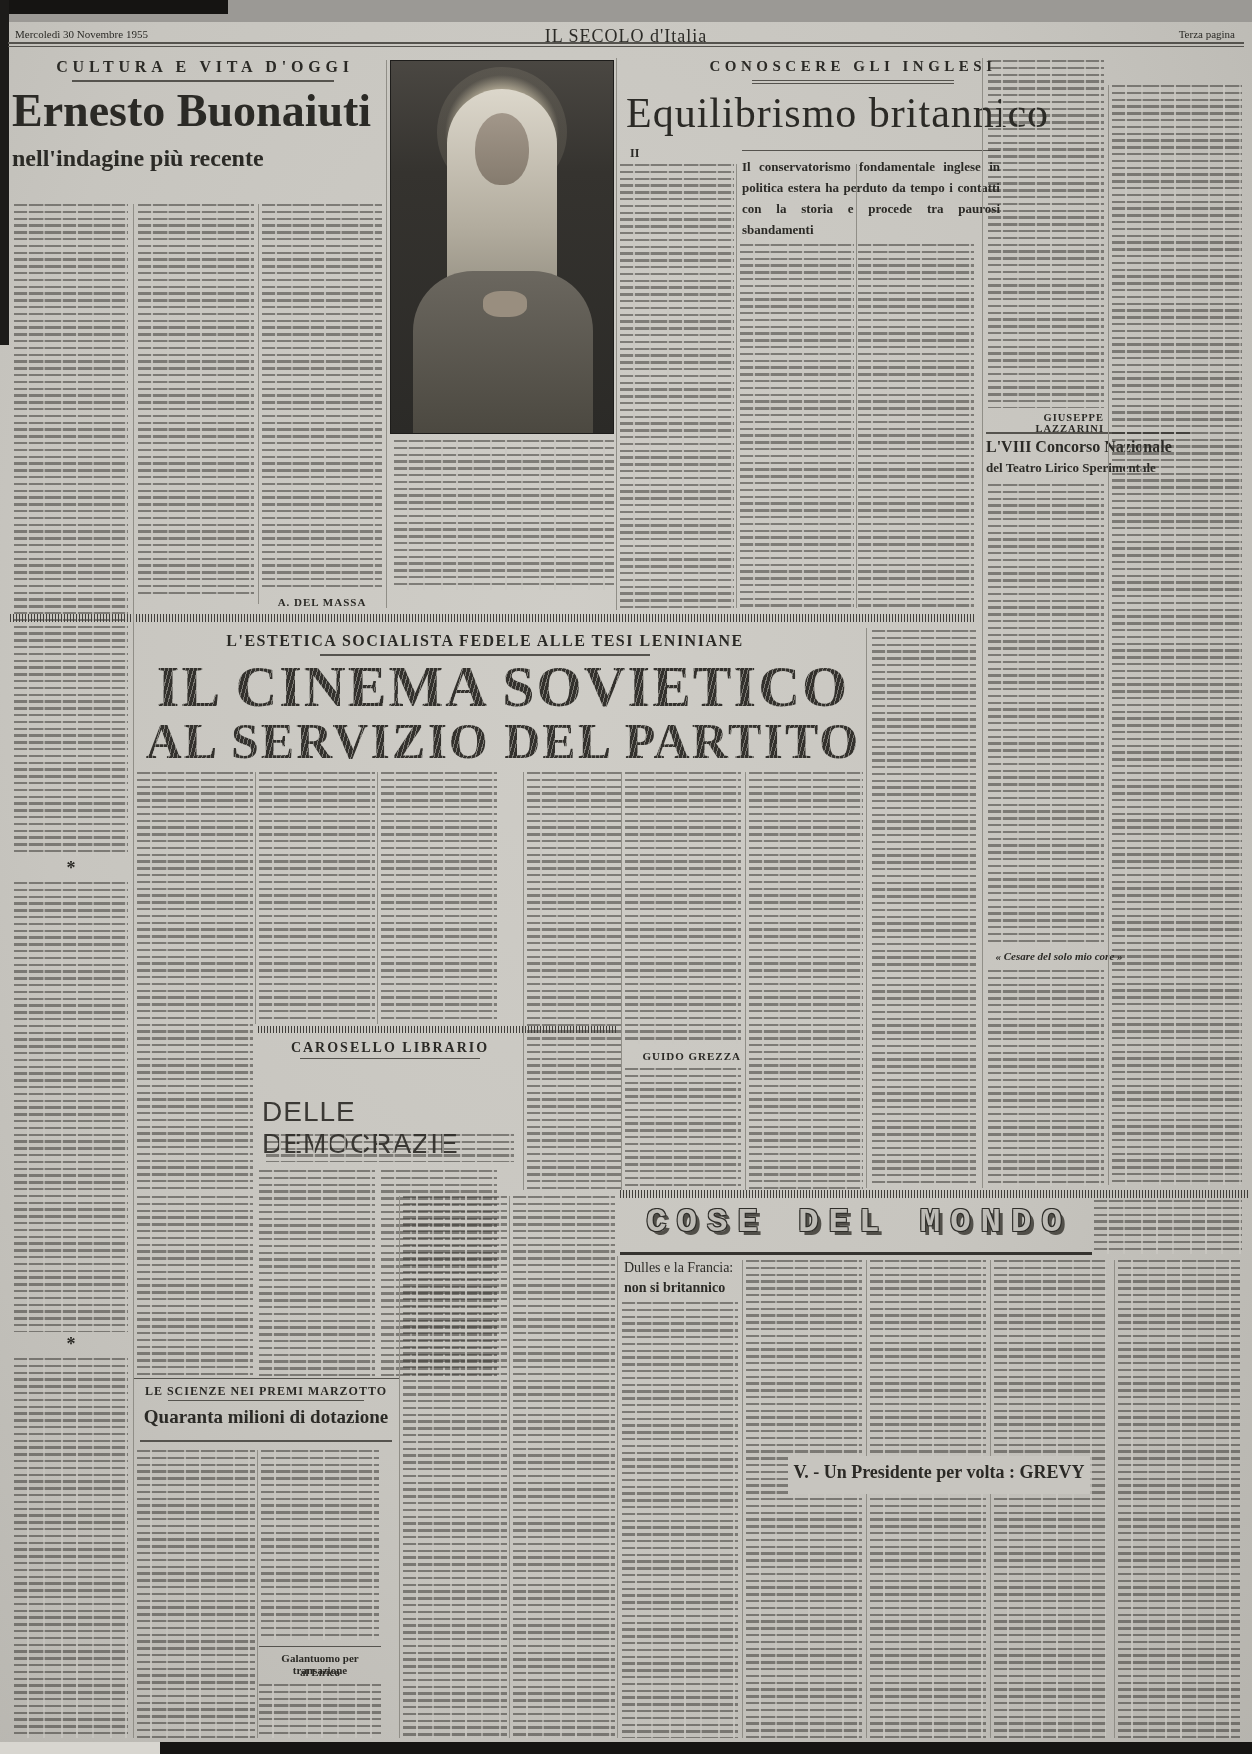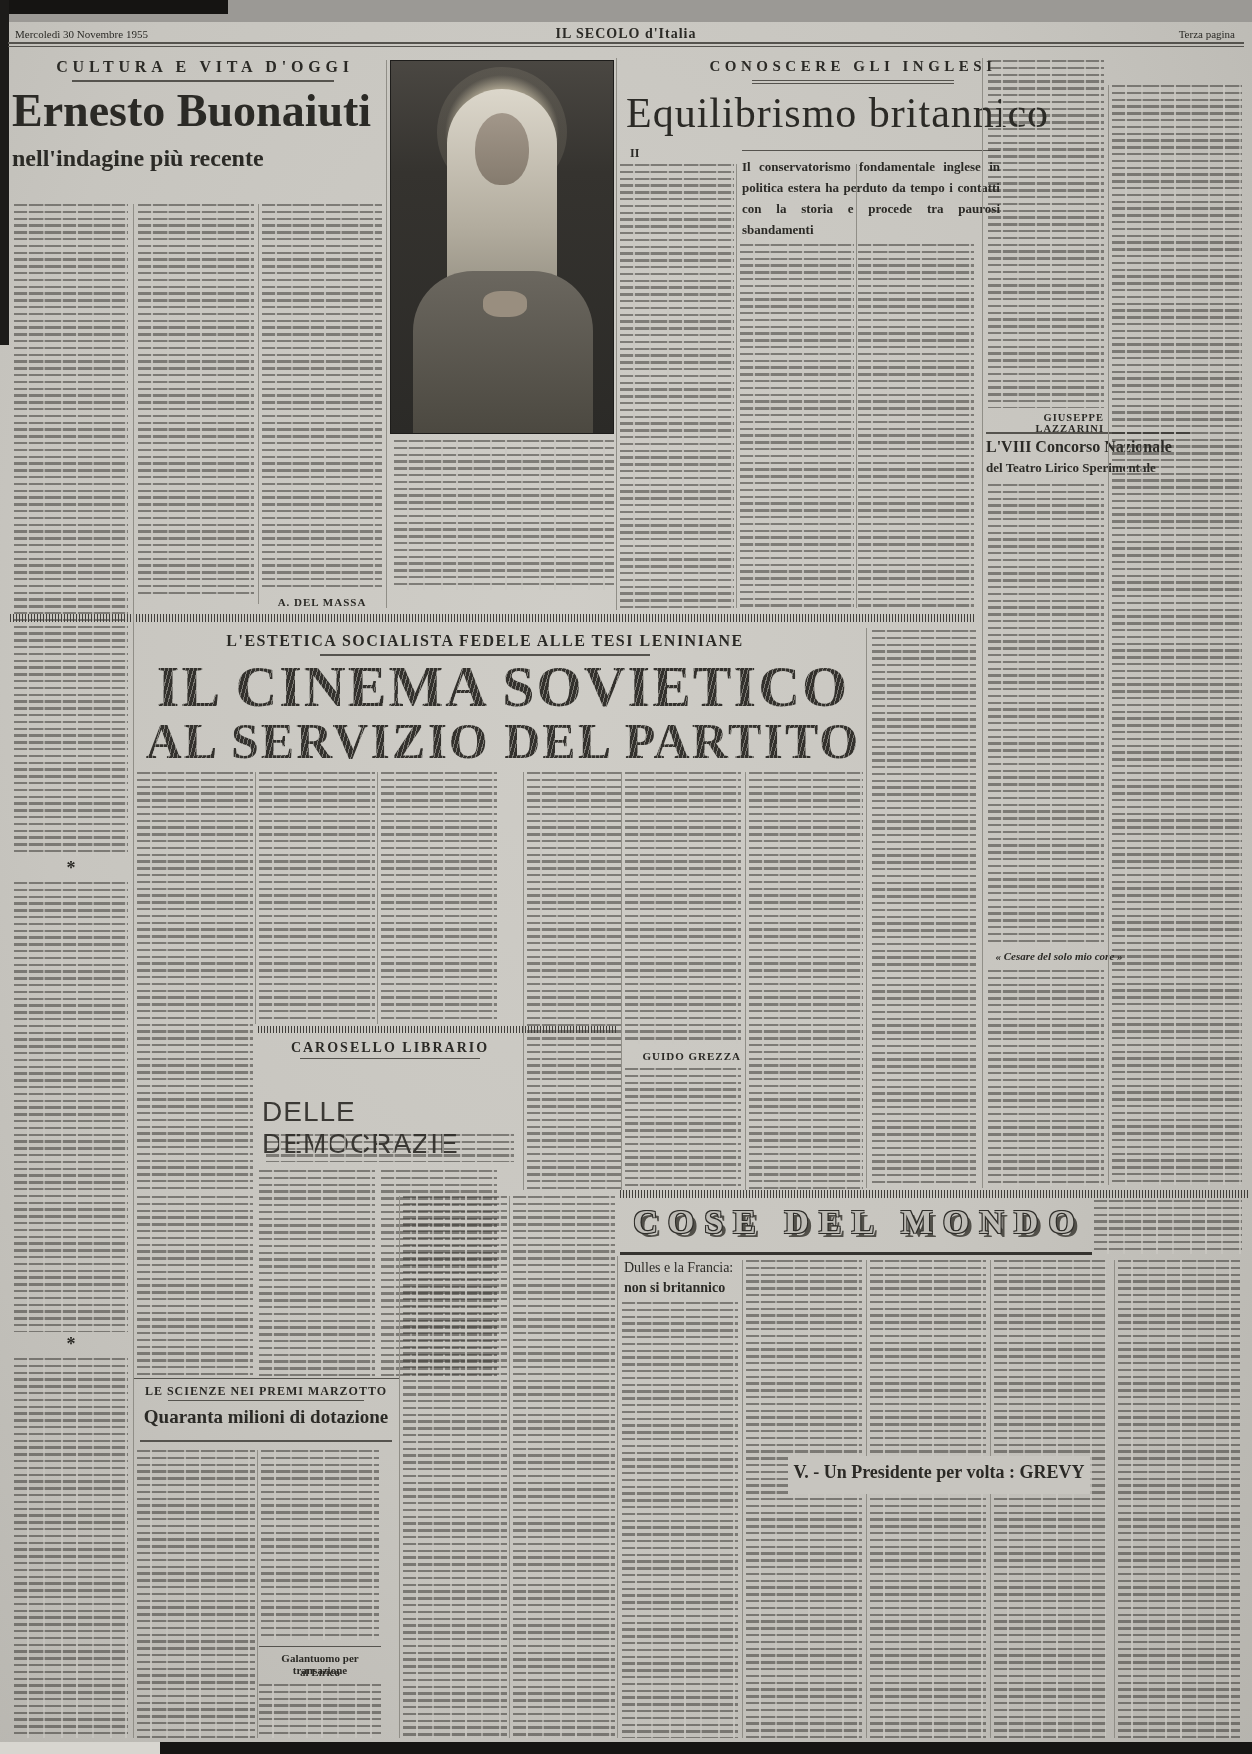--- a/index.html
+++ b/index.html
@@ -19,37 +19,37 @@
   .vrule{width:1px;background:#908e87;}
   .hrule{height:1px;background:#55534e;}
   .hatch{background:repeating-linear-gradient(90deg,#403e3a 0 1px,rgba(0,0,0,0) 1px 3px);}
   .kick{font-weight:bold;letter-spacing:.3em;}
   .stripetxt{font-weight:bold;color:#3a3834;letter-spacing:2px;}
   @supports ((-webkit-background-clip:text) or (background-clip:text)){
     .stripetxt{color:transparent;
       background-image:repeating-linear-gradient(105deg,#33312d 0 2px,#7b7973 2px 3px,#33312d 3px 4px);
       -webkit-background-clip:text;background-clip:text;}
   }
-  .blocktxt{font-family:Liberation Serif, serif;font-weight:bold;color:#bdbbb5;letter-spacing:10px;
+  .blocktxt{font-family:Liberation Mono, monospace;font-weight:bold;color:#bdbbb5;letter-spacing:10px;
     text-shadow:-1px -1px 0 #2f2e2a,1px -1px 0 #2f2e2a,-1px 1px 0 #2f2e2a,1px 1px 0 #2f2e2a,4px 4px 0 #514f49;text-align:center;}
   .sig{font-weight:bold;font-size:11px;letter-spacing:1px;}
 </style>
 </head>
 <body>
 
 <div id="page">
 
   <div class="a" style="left:0;top:0;width:1252px;height:22px;background:#9b9995;"></div>
   <div class="a" style="left:0;top:0;width:228px;height:14px;background:#151412;"></div>
   <div class="a" style="left:0;top:0;width:9px;height:345px;background:#1c1b19;"></div>
   <div class="a" style="left:160px;top:1742px;width:1092px;height:12px;background:#161513;"></div>
   <div class="a" style="left:0;top:1742px;width:160px;height:12px;background:#d8d6d0;"></div>
 
   <div class="a" style="left:15px;top:28px;width:220px;font-size:11px;">Mercoledì 30 Novembre 1955</div>
-  <div class="a ctr" style="left:520px;top:26px;width:212px;font-size:14px;font-weight:bold;letter-spacing:1px;">IL SECOLO d'Italia</div>
+  <div class="a ctr" style="left:520px;top:26px;width:212px;font-size:18px;font-weight:normal;letter-spacing:1px;">IL SECOLO d'Italia</div>
   <div class="a rgt" style="left:1130px;top:28px;width:105px;font-size:11px;">Terza pagina</div>
   <div class="a hrule" style="left:8px;top:42px;width:1236px;height:2px;"></div>
   <div class="a hrule" style="left:8px;top:46px;width:1236px;"></div>
 
   <div class="a ctr kick" style="left:40px;top:58px;width:330px;font-size:16px;">CULTURA E VITA D'OGGI</div>
   <div class="a hrule" style="left:72px;top:80px;width:262px;height:2px;"></div>
   <div class="a" style="left:12px;top:88px;width:378px;font-size:46px;font-weight:bold;line-height:1;">Ernesto Buonaiuti</div>
   <div class="a" style="left:12px;top:146px;width:376px;font-size:24px;font-weight:bold;line-height:1;">nell'indagine più recente</div>
   <div class="a greek" style="left:138px;top:204px;width:116px;height:390px;"></div>
   <div class="a greek" style="left:262px;top:204px;width:120px;height:386px;"></div>

